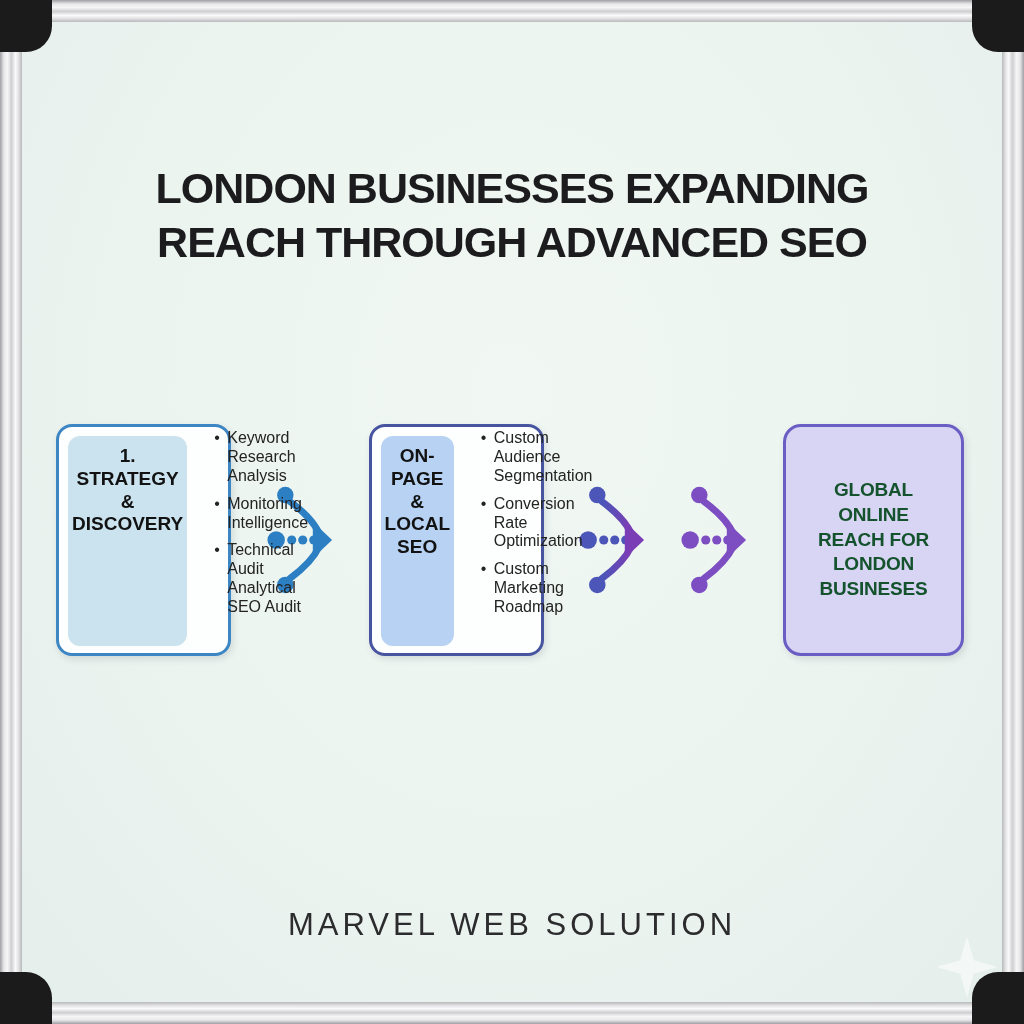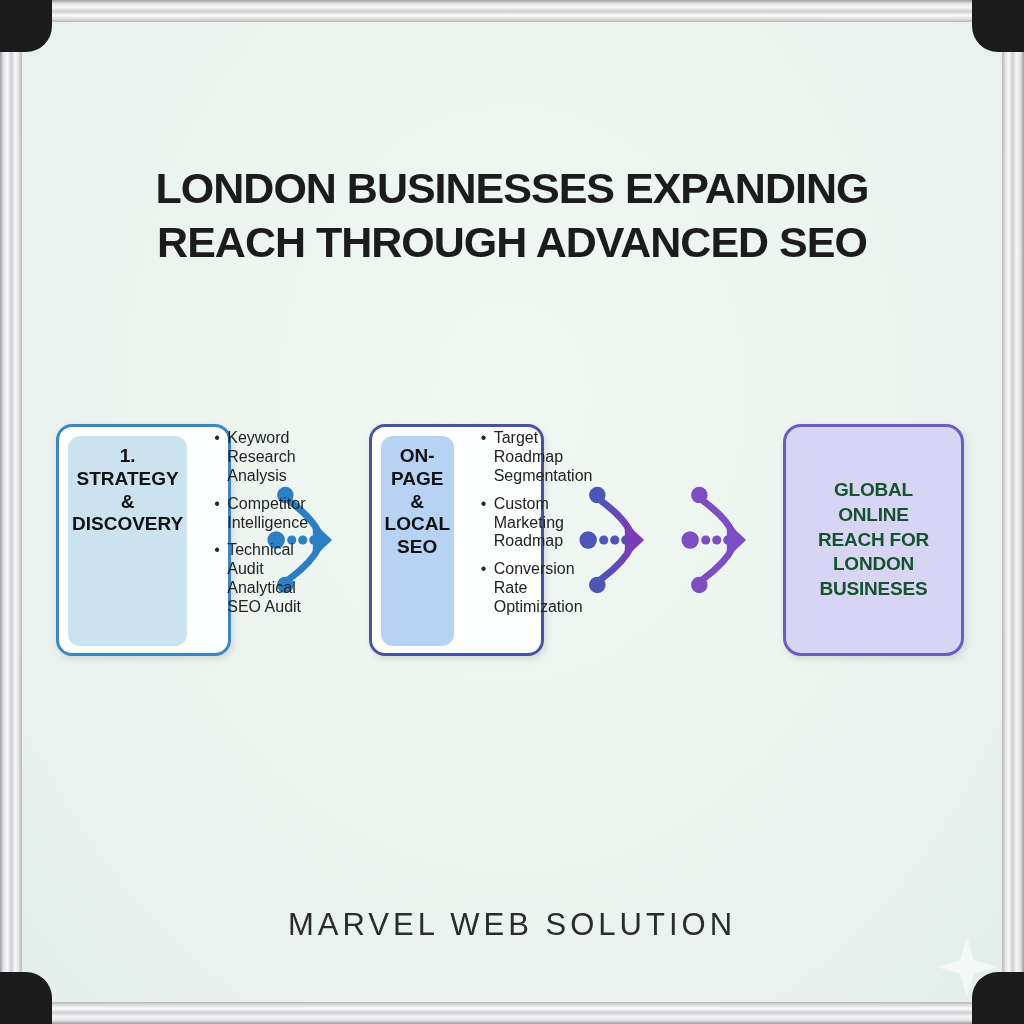--- a/index.html
+++ b/index.html
@@ -115,21 +115,21 @@
 <div class="title">LONDON BUSINESSES EXPANDING
 REACH THROUGH ADVANCED SEO</div>
 
 <div class="flow">
 
   <div class="step" style="border-color: rgb(60, 134, 195);">
     <div class="step-header" style="background-color: rgb(203, 227, 239);">1. STRATEGY &amp;
 DISCOVERY</div>
     <ul class="step-bullets">
       <li>Keyword Research Analysis</li>
-      <li>Competitor Intelligence</li>
+      <li>Monitoring Intelligence</li>
       <li>Technical Audit
 Analytical SEO Audit</li>
     </ul>
   </div>
 
   <div class="arrow-cell">
     <svg viewBox="0 0 72 130">
       <defs>
         <linearGradient id="ag0" x1="0" y1="0" x2="1" y2="0">
           <stop offset="0" stop-color="#2d7fc3"></stop>
@@ -145,23 +145,23 @@
       <circle cx="39" cy="65" r="5" fill="#2d7fc3"></circle>
       <circle cx="51" cy="65" r="5" fill="#2d7fc3"></circle>
       <polygon points="50,45 71,65 50,85" fill="#2d7fc3"></polygon>
     </svg>
   </div>
 
   <div class="step" style="border-color: rgb(71, 84, 159);">
     <div class="step-header" style="background-color: rgb(183, 210, 243);">ON-PAGE &amp;
 LOCAL SEO</div>
     <ul class="step-bullets">
-      <li>Target Roadmap Segmentation</li>
+      <li>Custom Audience Segmentation</li>
+      <li>Conversion Rate Optimization</li>
       <li>Custom Marketing Roadmap</li>
-      <li>Conversion Rate Optimization</li>
     </ul>
   </div>
 
   <div class="arrow-cell">
     <svg viewBox="0 0 72 130">
       <defs>
         <linearGradient id="ag1" x1="0" y1="0" x2="1" y2="0">
           <stop offset="0" stop-color="#4c55b8"></stop>
           <stop offset="1" stop-color="#7b3eb4"></stop>
         </linearGradient>

